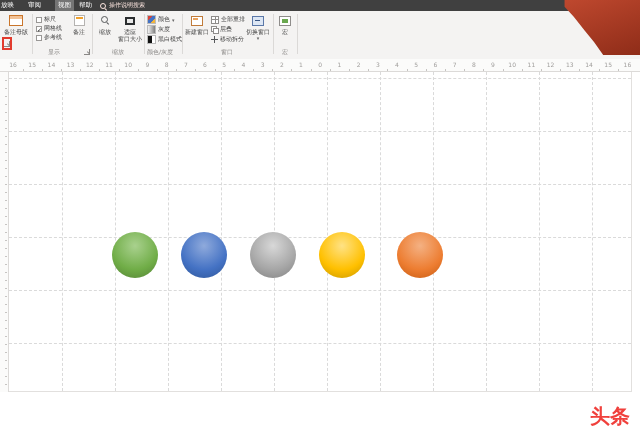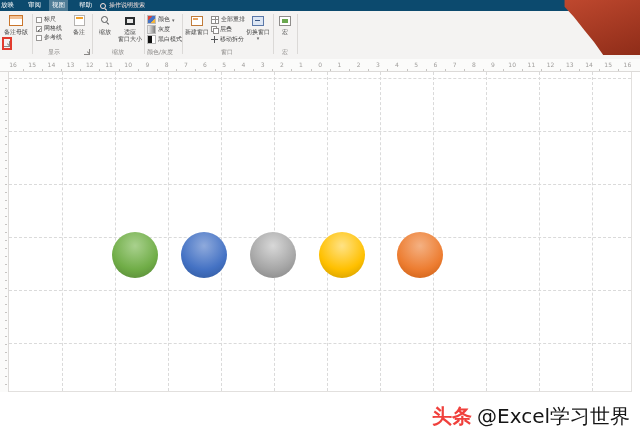--- a/index.html
+++ b/index.html
@@ -1,20 +1,20 @@
 <!DOCTYPE html>
 <html><head>
 <meta charset="utf-8">
 <style>
   html,body{margin:0;padding:0;}
   .stage{position:relative;width:640px;height:437px;background:#fff;overflow:hidden;
          font-family:"DejaVu Sans","Liberation Sans",sans-serif;}
 
   
-  .titlebar{position:absolute;left:0;top:0;width:640px;height:19px;background:#0c4a6e;}
+  .titlebar{position:absolute;left:0;top:0;width:640px;height:19px;background:#404040;}
   .tab{position:absolute;top:0;height:11px;line-height:11px;font-size:6.5px;color:#fff;
        padding:0 3px;white-space:nowrap;cursor:default;}
   .tab.active{background:rgba(255,255,255,.28);}
   .search{position:absolute;left:100px;top:0;height:11px;display:flex;align-items:center;gap:3px;
           font-size:6px;color:#fbe4de;white-space:nowrap;}
   .lens{width:4px;height:4px;border:1px solid #fbe4de;border-radius:50%;position:relative;display:inline-block;}
   .lens::after{content:"";position:absolute;left:4px;top:4px;width:3px;height:1px;background:#fbe4de;
                transform:rotate(45deg);transform-origin:0 0;}
 
   
@@ -99,21 +99,21 @@
   .handle{color:#151515;}
 </style>
 </head>
 <body>
 
 <div class="stage">
 
   <div class="titlebar">
     <span class="tab" style="left:-2px">放映</span>
     <span class="tab" style="left:25px">审阅</span>
-    <span class="tab active" style="left:49px">视图</span>
+    <span class="tab active" style="left:55px">视图</span>
     <span class="tab" style="left:76px">帮助</span>
     <div class="search">
       <span class="lens"></span>
       <span>操作说明搜索</span>
     </div>
   </div>
 
   <div class="ribbon">
 
     <div class="bigbtn" style="left:2px;width:28px">
@@ -353,16 +353,15 @@
       <div class="gridh" style="top: 271px;"></div>
       <div class="circle" style="left: 103px; top: 160px; background: radial-gradient(circle at 50% 30%, rgb(169, 209, 142) 0%, rgb(112, 173, 71) 60%, rgb(83, 129, 53) 100%);"></div>
       <div class="circle" style="left: 172px; top: 160px; background: radial-gradient(circle at 50% 30%, rgb(143, 170, 220) 0%, rgb(68, 114, 196) 60%, rgb(46, 85, 150) 100%);"></div>
       <div class="circle" style="left: 241px; top: 160px; background: radial-gradient(circle at 50% 30%, rgb(216, 216, 216) 0%, rgb(166, 166, 166) 60%, rgb(128, 128, 128) 100%);"></div>
       <div class="circle" style="left: 310px; top: 160px; background: radial-gradient(circle at 50% 30%, rgb(255, 226, 133) 0%, rgb(255, 192, 0) 60%, rgb(198, 149, 0) 100%);"></div>
       <div class="circle" style="left: 388px; top: 160px; background: radial-gradient(circle at 50% 30%, rgb(244, 177, 131) 0%, rgb(237, 125, 49) 60%, rgb(197, 90, 17) 100%);"></div>
     </div>
 
   <div class="watermark">
     <span class="logo">头条</span>
-    <span class="handle">@Excel学习世界</span>
   </div>
 
 </div>
 
 </body></html>

